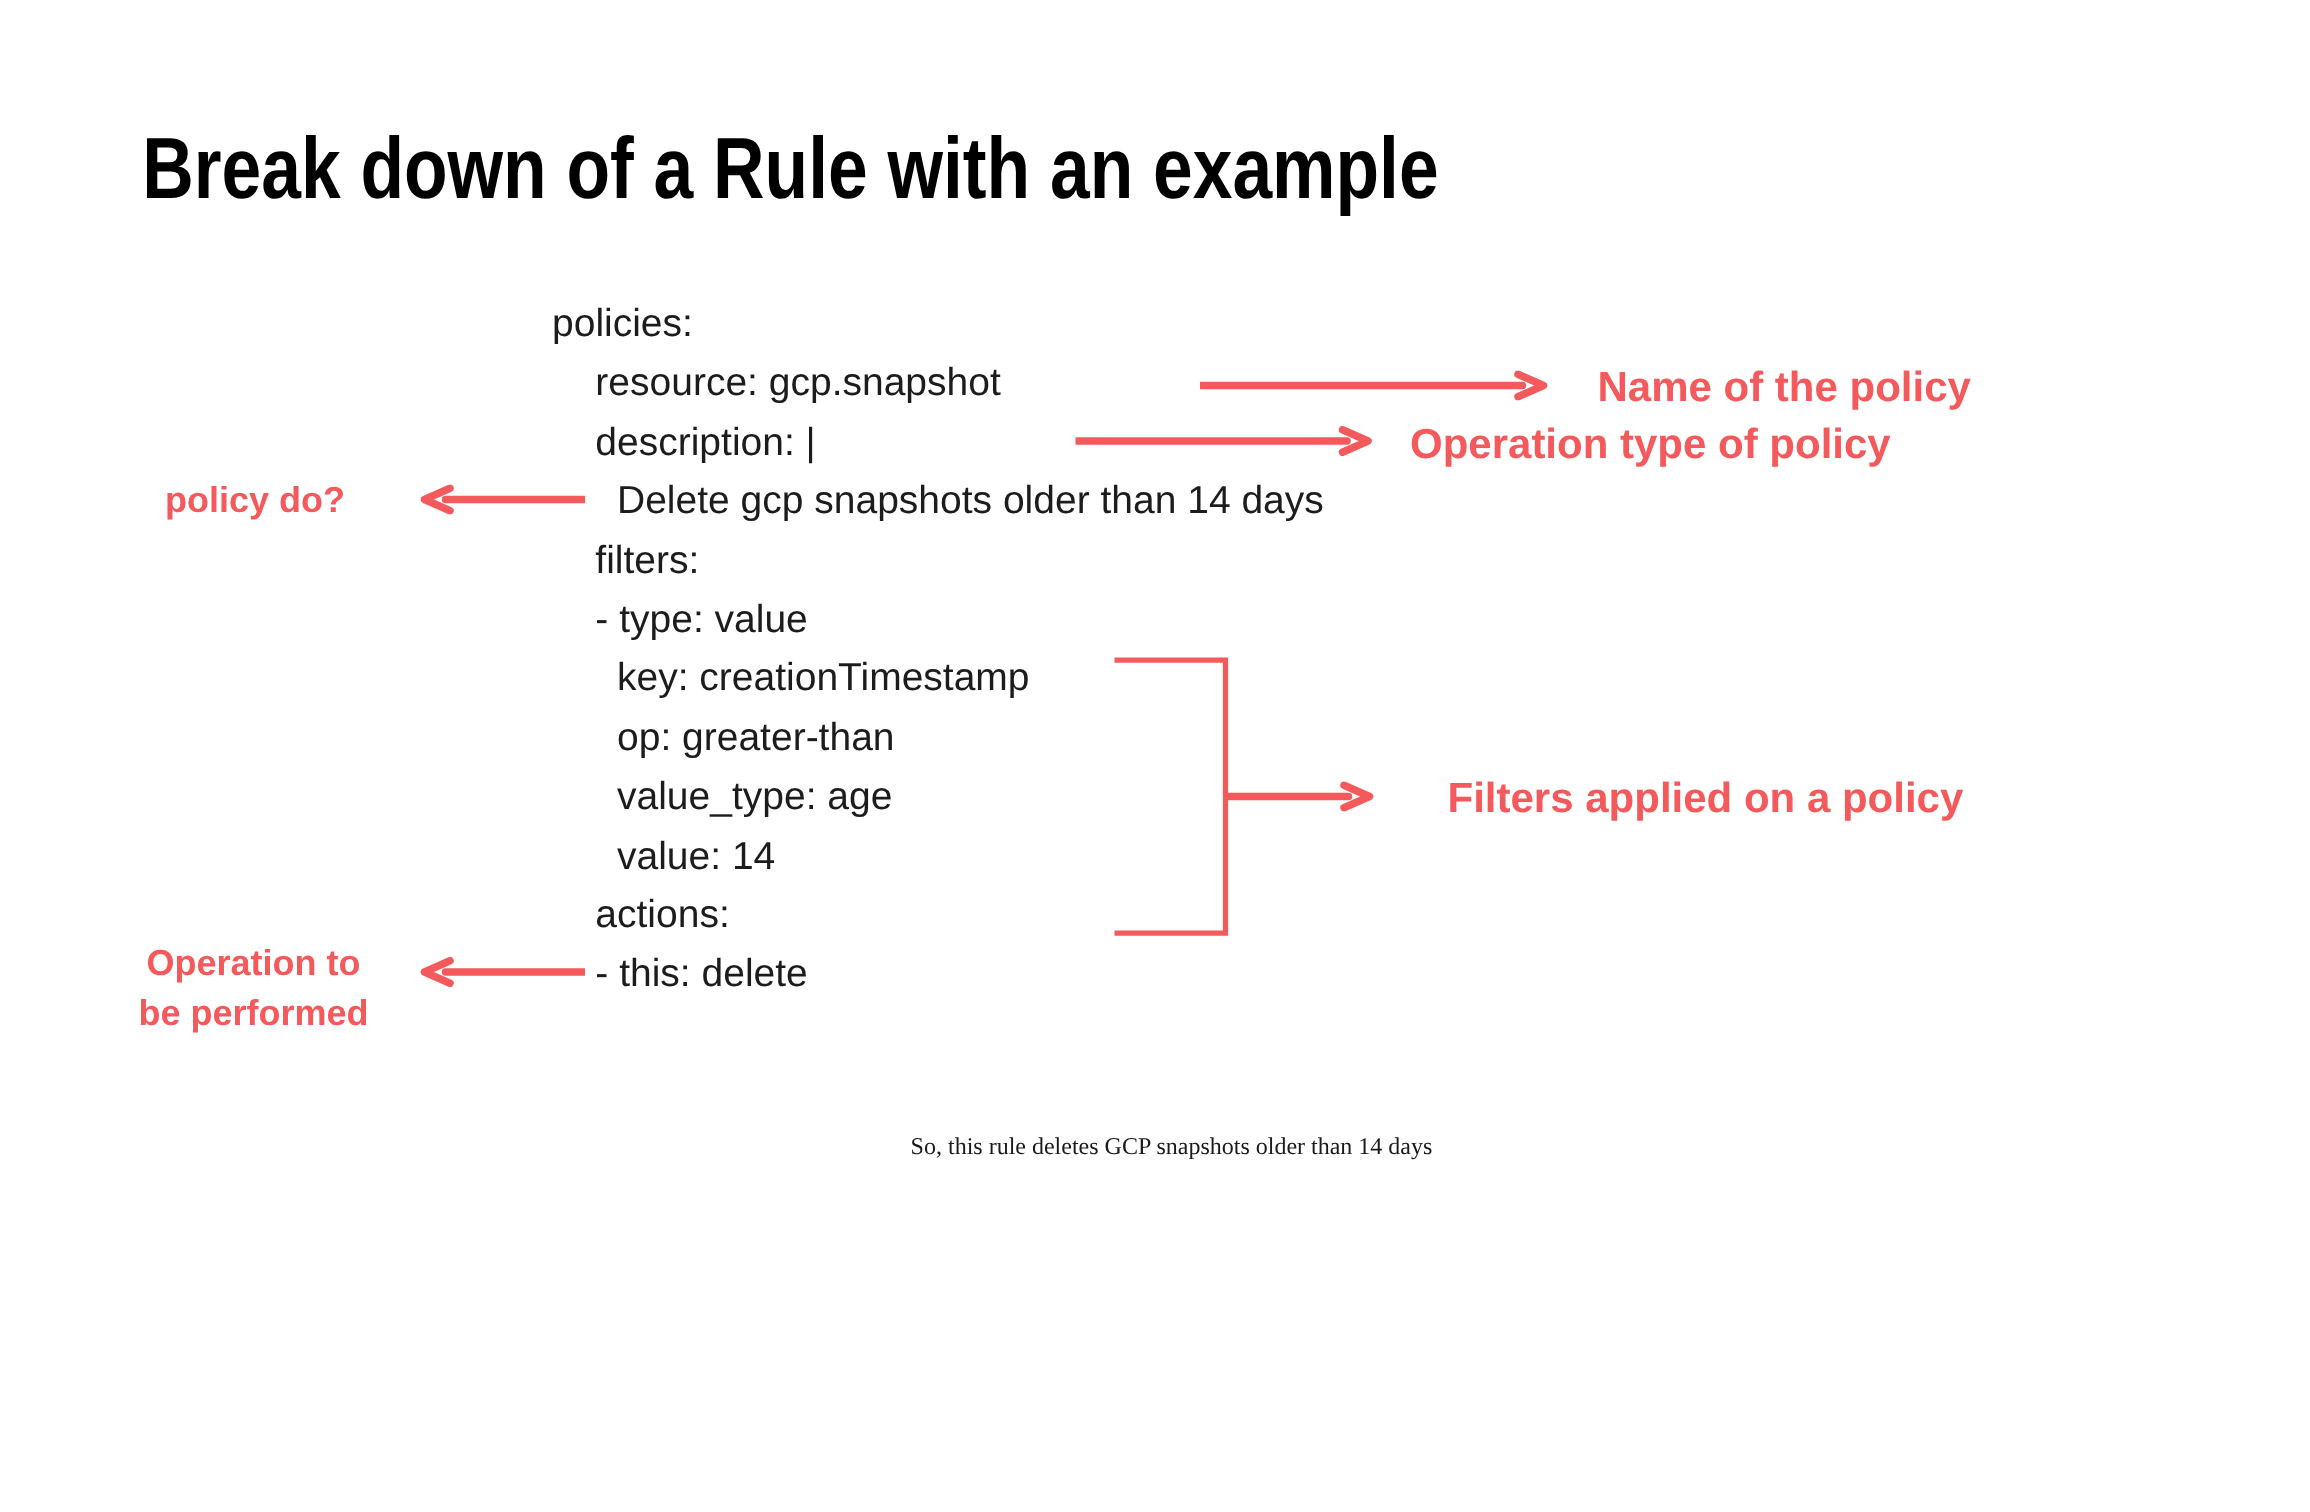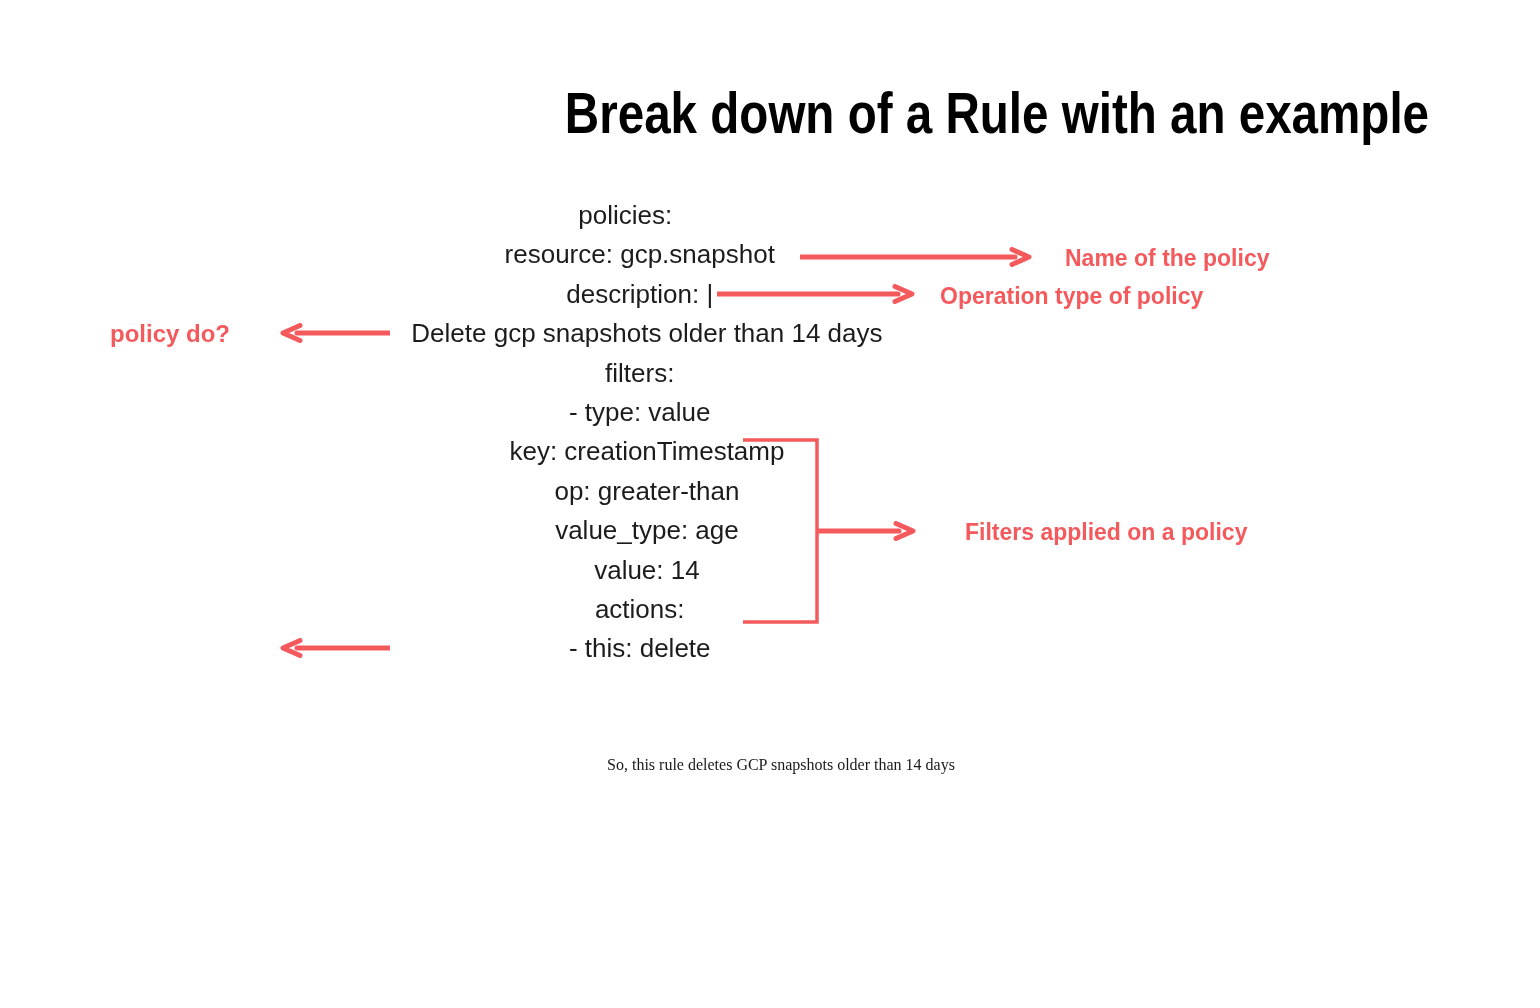--- a/index.html
+++ b/index.html
@@ -5,48 +5,47 @@
   html,body{margin:0;padding:0;background:#ffffff;}
   .canvas{
     position:relative;
     width:1540px;height:1008px;
     background:#ffffff;
     overflow:hidden;
     font-family:"Liberation Sans", sans-serif;
   }
   .title-wrap{
     position:absolute;top:80px;left:0;width:1524px;
-    text-align:right;
+    text-align:left;
   }
   .title{
     display:inline-block;
     font-size:58px;
     font-weight:bold;
     color:#000000;
     letter-spacing:0px;
     transform:scaleX(0.82);
     transform-origin:center;
     white-space:nowrap;
     line-height:66px;
     margin:0;
   }
   .yaml{
     position:absolute;left:368px;top:196px;
     font-size:26px;
     font-weight:normal;
     color:#1c1c1c;
     line-height:39.4px;
-    text-align:center;
   }
   .yline{white-space:pre;}
   .red-label{
     position:absolute;
     color:#F4595C;
     font-weight:bold;
-    font-size:23px;
+    font-size:28px;
     line-height:28px;
     white-space:nowrap;
   }
   .red-label-block{
     position:absolute;
     color:#F4595C;
     font-weight:bold;
     font-size:24px;
     line-height:33px;
     width:220px;
@@ -125,16 +124,20 @@
     </svg>
   </div>
   <div class="red-label" style="left:965px;top:518px;">Filters applied on a policy</div>
 
   <div class="conn" style="left:280px;top:638px;">
     <svg width="110" height="20" viewBox="0 0 110 20">
       <path d="M110 10 H17" stroke="#F4595C" stroke-width="5" stroke-linecap="round" fill="none"></path>
       <path d="M20 2.5 L3 10 L20 17.5" stroke="#F4595C" stroke-width="5" stroke-linecap="round" stroke-linejoin="round" fill="none"></path>
     </svg>
   </div>
+  <div class="red-label-block" style="left:59px;top:626px;">
+    <div>Operation to</div>
+    <div>be performed</div>
+  </div>
 
   <div class="summary">So, this rule deletes GCP snapshots older than 14 days</div>
 
 </div>
 
 </body></html>

